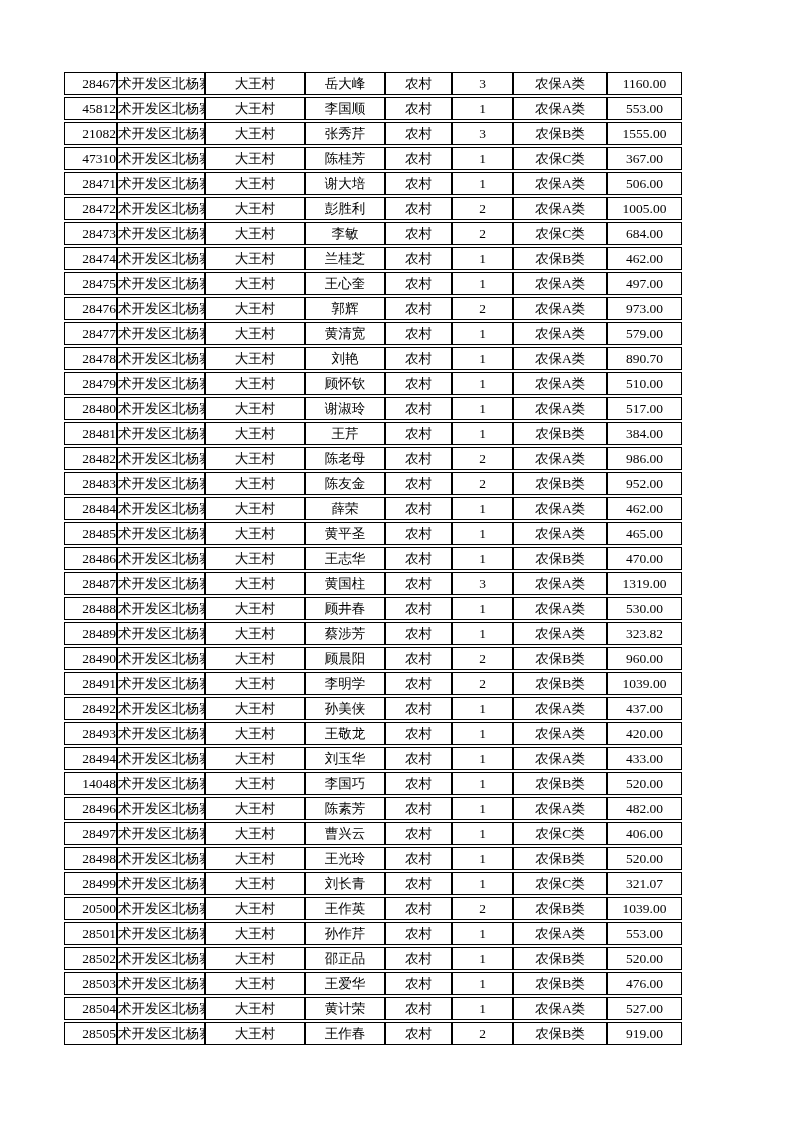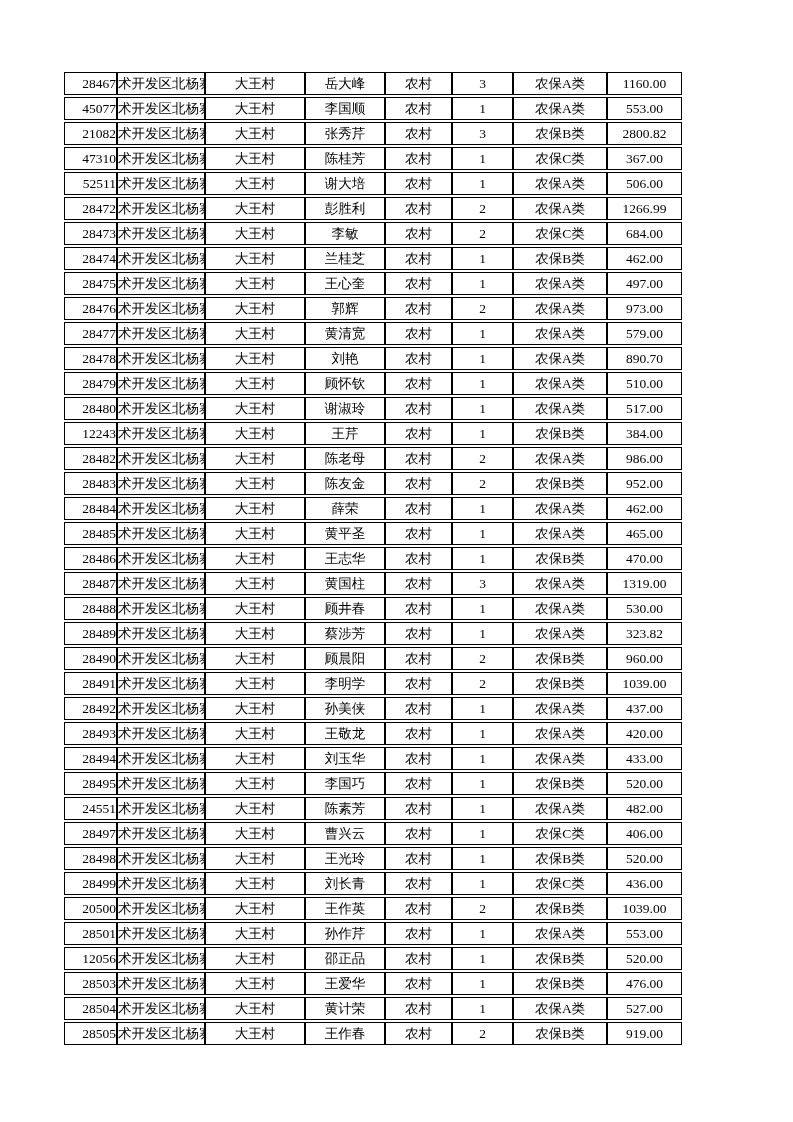--- a/index.html
+++ b/index.html
@@ -69,78 +69,78 @@
             <div class="clip-inner">术开发区北杨寨</div>
           </td>
           <td class="al-center">大王村</td>
           <td class="al-center">岳大峰</td>
           <td class="al-center">农村</td>
           <td class="al-center">3</td>
           <td class="al-center">农保A类</td>
           <td class="al-center">1160.00</td>
         </tr>
         <tr>
-          <td class="al-right">45077</td>
+          <td class="al-right">45812</td>
           <td class="al-left">
             <div class="clip-inner">术开发区北杨寨</div>
           </td>
           <td class="al-center">大王村</td>
           <td class="al-center">李国顺</td>
           <td class="al-center">农村</td>
           <td class="al-center">1</td>
           <td class="al-center">农保A类</td>
           <td class="al-center">553.00</td>
         </tr>
         <tr>
           <td class="al-right">21082</td>
           <td class="al-left">
             <div class="clip-inner">术开发区北杨寨</div>
           </td>
           <td class="al-center">大王村</td>
           <td class="al-center">张秀芹</td>
           <td class="al-center">农村</td>
           <td class="al-center">3</td>
           <td class="al-center">农保B类</td>
-          <td class="al-center">2800.82</td>
+          <td class="al-center">1555.00</td>
         </tr>
         <tr>
           <td class="al-right">47310</td>
           <td class="al-left">
             <div class="clip-inner">术开发区北杨寨</div>
           </td>
           <td class="al-center">大王村</td>
           <td class="al-center">陈桂芳</td>
           <td class="al-center">农村</td>
           <td class="al-center">1</td>
           <td class="al-center">农保C类</td>
           <td class="al-center">367.00</td>
         </tr>
         <tr>
-          <td class="al-right">52511</td>
+          <td class="al-right">28471</td>
           <td class="al-left">
             <div class="clip-inner">术开发区北杨寨</div>
           </td>
           <td class="al-center">大王村</td>
           <td class="al-center">谢大培</td>
           <td class="al-center">农村</td>
           <td class="al-center">1</td>
           <td class="al-center">农保A类</td>
           <td class="al-center">506.00</td>
         </tr>
         <tr>
           <td class="al-right">28472</td>
           <td class="al-left">
             <div class="clip-inner">术开发区北杨寨</div>
           </td>
           <td class="al-center">大王村</td>
           <td class="al-center">彭胜利</td>
           <td class="al-center">农村</td>
           <td class="al-center">2</td>
           <td class="al-center">农保A类</td>
-          <td class="al-center">1266.99</td>
+          <td class="al-center">1005.00</td>
         </tr>
         <tr>
           <td class="al-right">28473</td>
           <td class="al-left">
             <div class="clip-inner">术开发区北杨寨</div>
           </td>
           <td class="al-center">大王村</td>
           <td class="al-center">李敏</td>
           <td class="al-center">农村</td>
           <td class="al-center">2</td>
@@ -225,21 +225,21 @@
             <div class="clip-inner">术开发区北杨寨</div>
           </td>
           <td class="al-center">大王村</td>
           <td class="al-center">谢淑玲</td>
           <td class="al-center">农村</td>
           <td class="al-center">1</td>
           <td class="al-center">农保A类</td>
           <td class="al-center">517.00</td>
         </tr>
         <tr>
-          <td class="al-right">12243</td>
+          <td class="al-right">28481</td>
           <td class="al-left">
             <div class="clip-inner">术开发区北杨寨</div>
           </td>
           <td class="al-center">大王村</td>
           <td class="al-center">王芹</td>
           <td class="al-center">农村</td>
           <td class="al-center">1</td>
           <td class="al-center">农保B类</td>
           <td class="al-center">384.00</td>
         </tr>
@@ -393,33 +393,33 @@
             <div class="clip-inner">术开发区北杨寨</div>
           </td>
           <td class="al-center">大王村</td>
           <td class="al-center">刘玉华</td>
           <td class="al-center">农村</td>
           <td class="al-center">1</td>
           <td class="al-center">农保A类</td>
           <td class="al-center">433.00</td>
         </tr>
         <tr>
-          <td class="al-right">28495</td>
+          <td class="al-right">14048</td>
           <td class="al-left">
             <div class="clip-inner">术开发区北杨寨</div>
           </td>
           <td class="al-center">大王村</td>
           <td class="al-center">李国巧</td>
           <td class="al-center">农村</td>
           <td class="al-center">1</td>
           <td class="al-center">农保B类</td>
           <td class="al-center">520.00</td>
         </tr>
         <tr>
-          <td class="al-right">24551</td>
+          <td class="al-right">28496</td>
           <td class="al-left">
             <div class="clip-inner">术开发区北杨寨</div>
           </td>
           <td class="al-center">大王村</td>
           <td class="al-center">陈素芳</td>
           <td class="al-center">农村</td>
           <td class="al-center">1</td>
           <td class="al-center">农保A类</td>
           <td class="al-center">482.00</td>
         </tr>
@@ -450,21 +450,21 @@
         <tr>
           <td class="al-right">28499</td>
           <td class="al-left">
             <div class="clip-inner">术开发区北杨寨</div>
           </td>
           <td class="al-center">大王村</td>
           <td class="al-center">刘长青</td>
           <td class="al-center">农村</td>
           <td class="al-center">1</td>
           <td class="al-center">农保C类</td>
-          <td class="al-center">436.00</td>
+          <td class="al-center">321.07</td>
         </tr>
         <tr>
           <td class="al-right">20500</td>
           <td class="al-left">
             <div class="clip-inner">术开发区北杨寨</div>
           </td>
           <td class="al-center">大王村</td>
           <td class="al-center">王作英</td>
           <td class="al-center">农村</td>
           <td class="al-center">2</td>
@@ -477,21 +477,21 @@
             <div class="clip-inner">术开发区北杨寨</div>
           </td>
           <td class="al-center">大王村</td>
           <td class="al-center">孙作芹</td>
           <td class="al-center">农村</td>
           <td class="al-center">1</td>
           <td class="al-center">农保A类</td>
           <td class="al-center">553.00</td>
         </tr>
         <tr>
-          <td class="al-right">12056</td>
+          <td class="al-right">28502</td>
           <td class="al-left">
             <div class="clip-inner">术开发区北杨寨</div>
           </td>
           <td class="al-center">大王村</td>
           <td class="al-center">邵正品</td>
           <td class="al-center">农村</td>
           <td class="al-center">1</td>
           <td class="al-center">农保B类</td>
           <td class="al-center">520.00</td>
         </tr>

